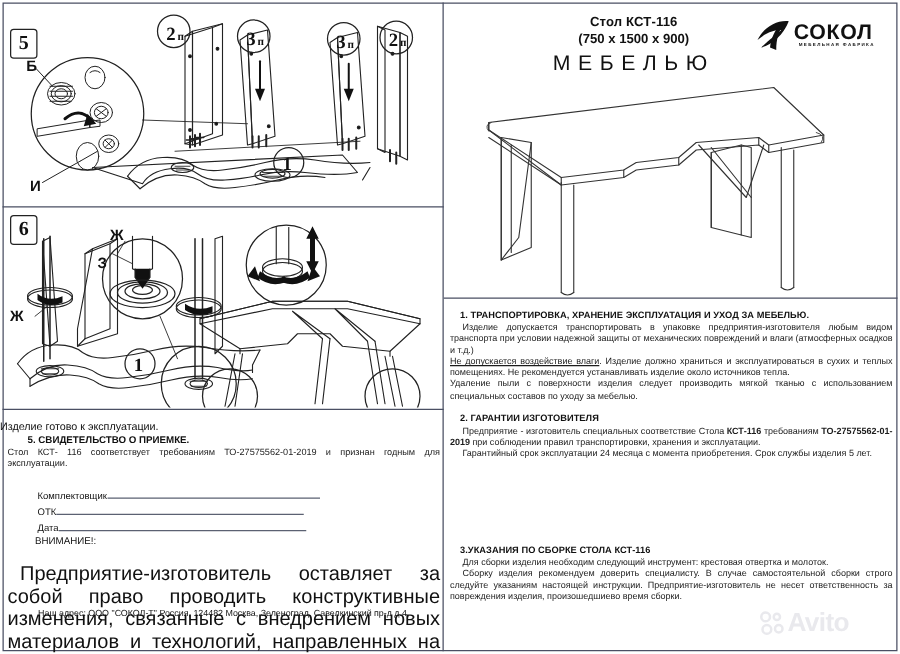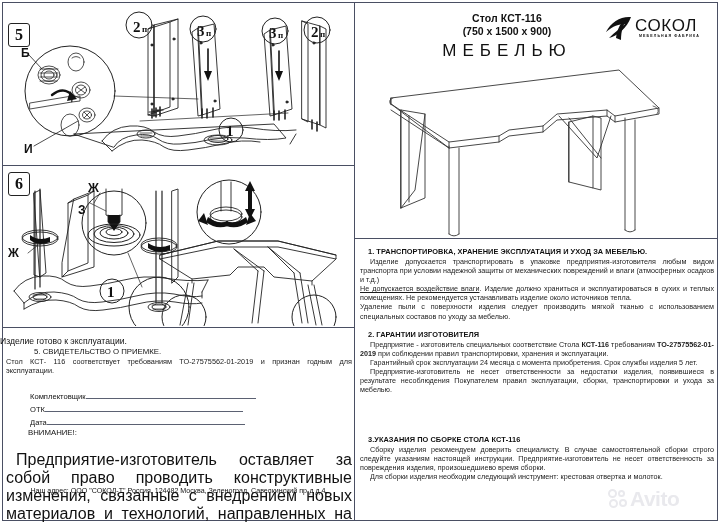--- a/index.html
+++ b/index.html
@@ -51,21 +51,21 @@
   #rt-header { position:absolute; left:355px; top:4px; width:363px; height:60px; }
   #title-block { position:absolute; left:22px; top:8px; width:260px; text-align:center; }
   #model-line  { font-size:10.5px; font-weight:700; letter-spacing:.1px; }
   #dims-line   { font-size:10.5px; font-weight:700; margin-top:1px;}
   #passport-line {
     font-size: 17px; font-weight: 400; letter-spacing: 6px;
     margin-top: 4px; font-family:"Liberation Sans", sans-serif;
   }
   
   #logo { position:absolute; right:10px; top:10px; width:105px; height:34px; }
-  #logo-word { position:absolute; left:32px; top:2px; font-size:17px; font-weight:400; letter-spacing:.6px; font-family:"Liberation Sans", sans-serif;}
+  #logo-word { position:absolute; left:32px; top:2px; font-size:17px; font-weight:700; letter-spacing:.6px; font-family:"Liberation Sans", sans-serif;}
   #logo-sub  { position:absolute; left:36px; top:20px; font-size:3.6px; font-weight:700; letter-spacing:1.1px; color:#111;}
   #logo-mark { position:absolute; left:0px; top:0px; }
 
   
   .sect { position:absolute; left:358px; width:358px; }
   .sect h3 {
     font-size: 7.4px; font-weight: 700; margin: 0 0 1px 10px;
     letter-spacing: .05px;
   }
   .sect p {
@@ -79,21 +79,21 @@
 
   #sect1 { top: 247px; }
   #sect2 { top: 330px; }
   #sect3 { top: 435px; }
 
   
   .lsect { position:absolute; left:6px; width:346px; }
   .lsect p { font-size: 7.3px; line-height: 9.4px; color:#1c1c1c; }
   #ready-line { position:absolute; left:0; top:336px; width:352px; text-align:left; font-size:8.6px; }
   #sect5 { top: 347px; }
-  #sect5 h3 { font-size:7.8px; font-weight:400; margin-left:28px;}
+  #sect5 h3 { font-size:7.8px; font-weight:700; margin-left:16px;}
   #sect5 p { text-align:justify; margin-top:1px; }
 
   
   #fills { position:absolute; left:30px; top:388px; width:260px; }
   .fill-row { display:flex; align-items:flex-end; height:13px; }
   .fill-label { font-size:7.6px; white-space:nowrap; }
   .fill-line { flex:1; border-bottom:1px solid #5b6172; margin-bottom:2px; }
   .fill-row.r1 .fill-line { max-width:170px; }
   .fill-row.r2 .fill-line { max-width:198px; }
   .fill-row.r3 .fill-line { max-width:198px; }
@@ -431,27 +431,26 @@
     <h3>1. ТРАНСПОРТИРОВКА, ХРАНЕНИЕ ЭКСПЛУАТАЦИЯ И УХОД ЗА МЕБЕЛЬЮ.</h3>
     <p class="ind">Изделие  допускается  транспортировать  в  упаковке   предприятия-изготовителя  любым видом транспорта при условии надежной защиты от механических повреждений и влаги (атмосферных осадков и т.д.)</p>
     <p><span class="u">Не допускается воздействие влаги</span><span>. Изделие  должно  храниться и эксплуатироваться в сухих и теплых помещениях. Не рекомендуется устанавливать изделие около  источников тепла.</span></p>
     <p>Удаление пыли с поверхности изделия следует производить мягкой тканью с использованием специальных составов по уходу за мебелью.</p>
   </div>
 
   <div class="sect" id="sect2">
     <h3>2. ГАРАНТИИ ИЗГОТОВИТЕЛЯ</h3>
     <p class="ind"><span>Предприятие - изготовитель    специальных    соответствие   Стола  </span><span class="b">КСТ-116</span><span>   требованиям </span><span class="b">ТО-27575562-01-2019</span><span> при  соблюдении  правил  транспортировки,  хранения  и  эксплуатации.</span></p>
     <p class="ind">Гарантийный  срок  эксплуатации  24  месяца  с  момента  приобретения.  Срок  службы изделия 5 лет.</p>
-    <p class="ind">Предприятие-изготовитель  не  несет  ответственности  за  недостатки  изделия,  появившиеся в результате несоблюдения Покупателем правил эксплуатации, сборки, транспортировки и ухода за мебелью.</p>
   </div>
 
   <div class="sect" id="sect3">
     <h3>3.УКАЗАНИЯ ПО СБОРКЕ СТОЛА КСТ-116</h3>
+    <p class="ind">Для сборки изделия  необходим  следующий  инструмент:  крестовая  отвертка и молоток.</p>
     <p class="ind">Сборку  изделия  рекомендуем  доверить  специалисту.  В  случае  самостоятельной сборки строго следуйте указаниям настоящей инструкции. Предприятие-изготовитель не несет ответственность за повреждения изделия, произошедшиево время сборки.</p>
-    <p class="ind">Для сборки изделия  необходим  следующий  инструмент:  крестовая  отвертка и молоток.</p>
   </div>
 
   <div id="ready-line">Изделие готово к эксплуатации.</div>
 
   <div class="lsect" id="sect5">
     <h3>5. СВИДЕТЕЛЬСТВО О  ПРИЕМКЕ.</h3>
     <p>Стол КСТ- 116 соответствует требованиям ТО-27575562-01-2019 и  признан годным для эксплуатации.</p>
   </div>
 
   <div id="fills">

